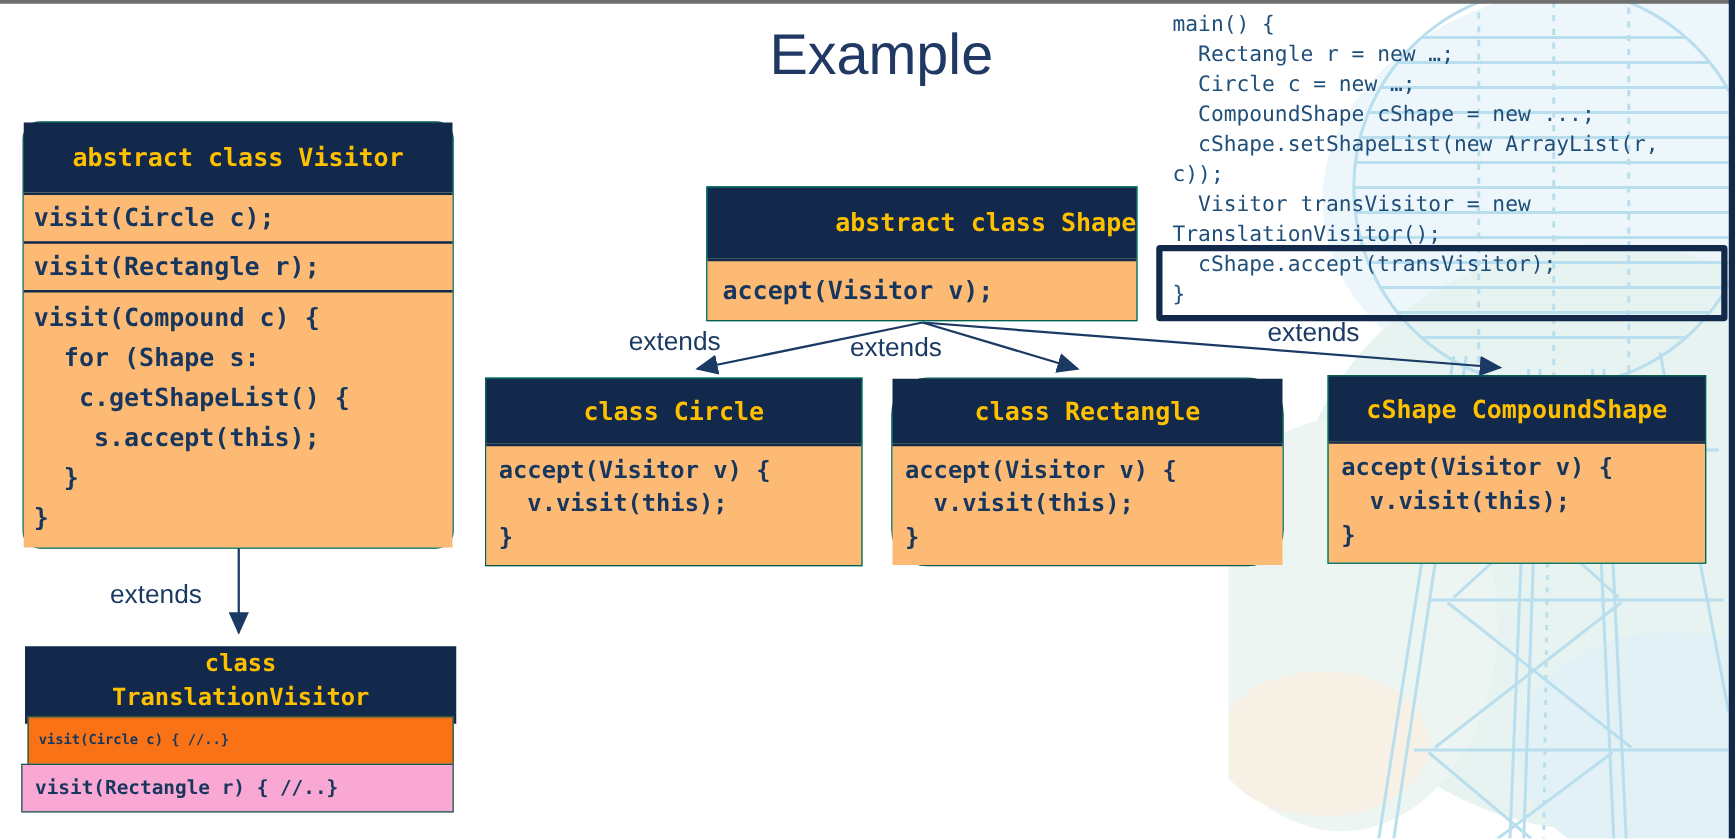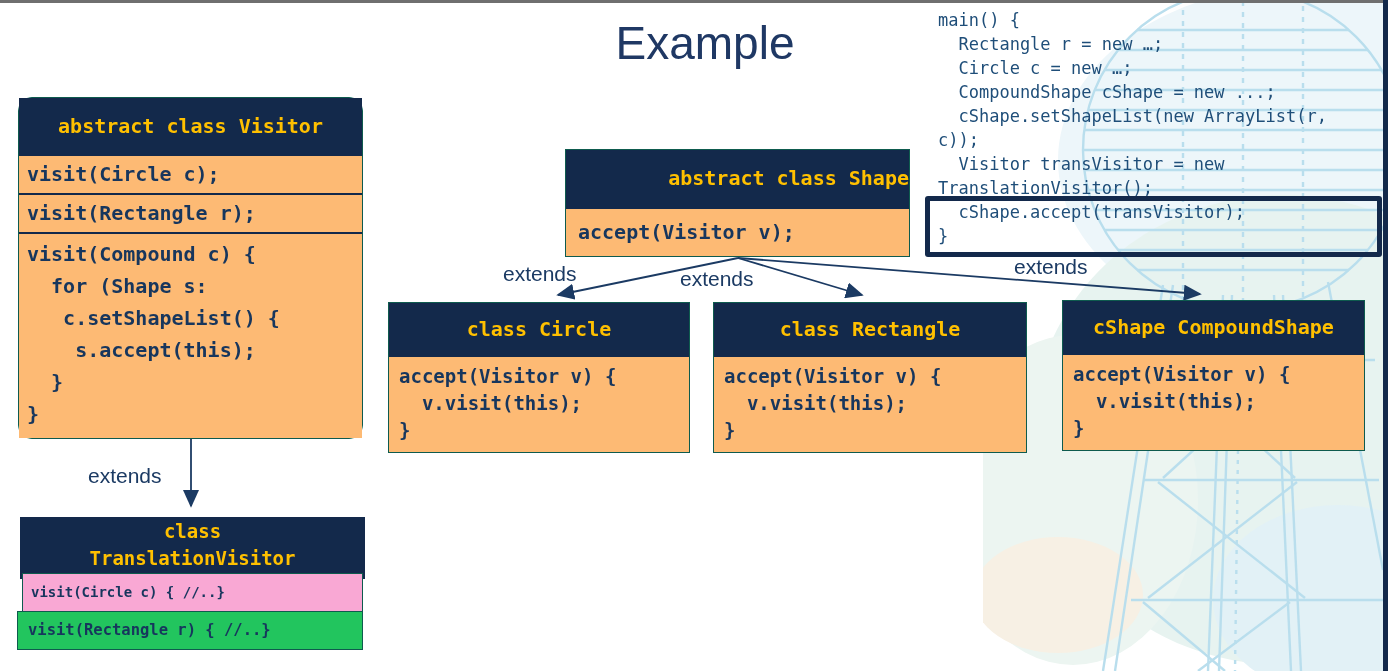--- a/index.html
+++ b/index.html
@@ -34,31 +34,31 @@
 
   
   .shape-box{left:565px;top:149px;width:345px;}
   .shape-box .umlhead{height:57px;line-height:57px;font-size:20px;text-align:right;}
   .shape-box .body{height:47px;line-height:47px;font-size:20px;padding-left:12px;}
 
   
   .sub .umlhead{height:52px;line-height:52px;font-size:20px;}
   .sub .body{font-size:19px;line-height:27px;padding:6px 0 8px 10px;}
   .circle-box{left:388px;top:302px;width:302px;}
-  .rectangle-box{left:713px;top:302px;width:314px;}
+  .rectangle-box{left:713px;top:302px;width:314px;border-radius:29px;}
   .compound-box{left:1062px;top:300px;width:303px;}
 
   
   .tv-head{position:absolute;left:20px;top:517px;width:345px;height:62px;z-index:2;
     background:#13294B;color:#FFC000;text-align:center;font-weight:bold;font-size:19px;line-height:27px;padding-top:1px;box-sizing:border-box;}
   .tv-row1{position:absolute;left:22px;top:573px;width:341px;height:39px;z-index:2;
+    background:#f97316;color:#17365D;border:1px solid #0E5B4E;box-sizing:border-box;
+    font-size:11px;line-height:36px;padding-left:8px;font-weight:bold;}
+  .tv-row2{position:absolute;left:17px;top:611px;width:346px;height:39px;z-index:3;
     background:#f9a8d4;color:#17365D;border:1px solid #0E5B4E;box-sizing:border-box;
-    font-size:14px;line-height:36px;padding-left:8px;font-weight:bold;}
-  .tv-row2{position:absolute;left:17px;top:611px;width:346px;height:39px;z-index:3;
-    background:#22c55e;color:#17365D;border:1px solid #0E5B4E;box-sizing:border-box;
     font-size:15.5px;line-height:36px;padding-left:10px;font-weight:bold;}
 
   
   .main-code{position:absolute;left:938px;top:8px;z-index:2;color:#1F4E79;
     font-size:17px;line-height:24px;margin:0;}
   .code-highlight{position:absolute;left:925px;top:196px;width:457px;height:61px;z-index:3;
     border:5px solid #13294B;border-radius:3px;box-sizing:border-box;background:transparent;}
 
   .extends{position:absolute;z-index:2;font-size:21px;color:#1B3A63;}
   .ext-visitor{left:88px;top:464px;}
@@ -135,21 +135,21 @@
   </svg>
 
   <div class="title">Example</div>
 
   <div class="umlbox visitor-box mono">
     <div class="umlhead">abstract class Visitor</div>
     <div class="tealrow r1">visit(Circle c);</div>
     <div class="tealrow r2">visit(Rectangle r);</div>
     <div class="tealrow r3 pre">visit(Compound c) {
   for (Shape s:
-   c.setShapeList() {
+   c.getShapeList() {
     s.accept(this);
   }
 }</div>
   </div>
 
   <div class="tv-head mono pre">class
 TranslationVisitor</div>
   <div class="tv-row1 mono">visit(Circle c) { //..}</div>
   <div class="tv-row2 mono">visit(Rectangle r) { //..}</div>
 

